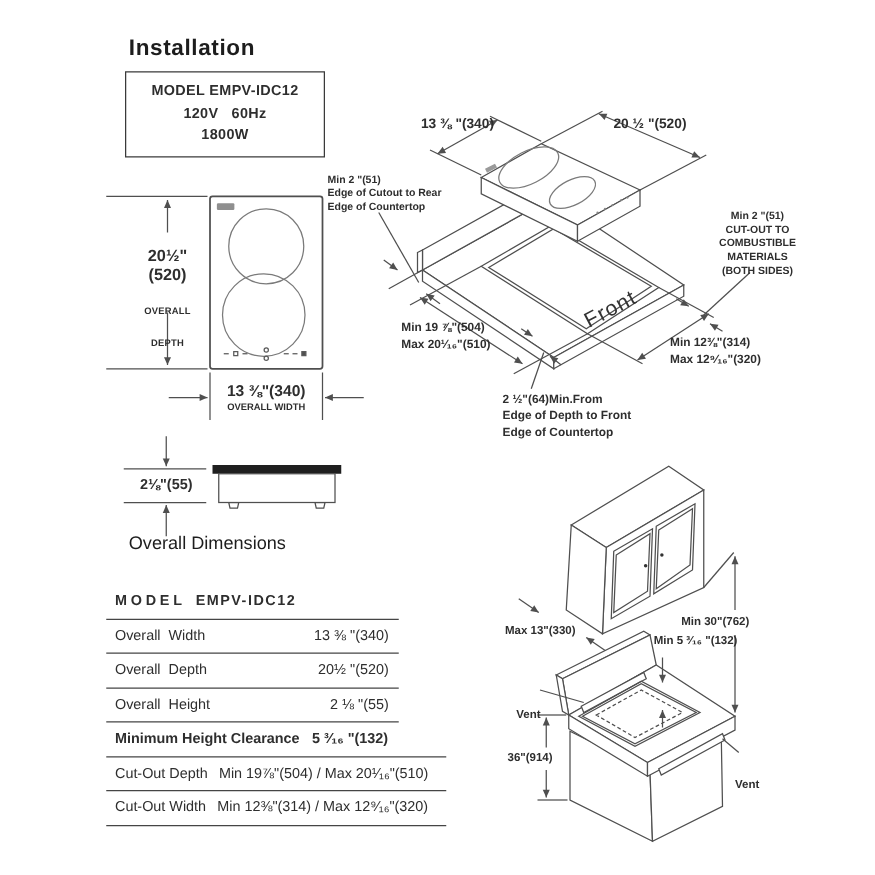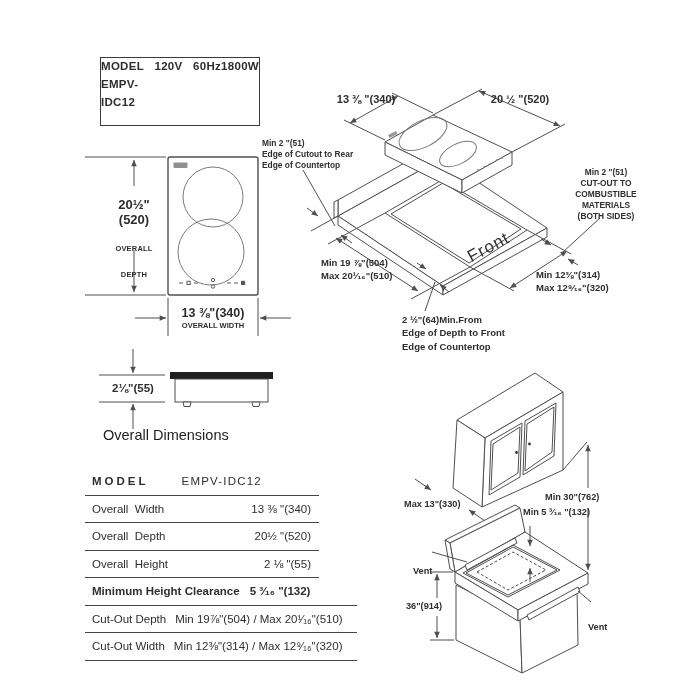--- a/index.html
+++ b/index.html
@@ -3,55 +3,56 @@
 <meta charset="utf-8">
 <style>
   html,body{margin:0;padding:0;background:#fff;}
   #sheet{position:relative;width:700px;height:700px;background:#fff;overflow:hidden;
          font-family:"Liberation Sans",sans-serif;color:#2e2e2e;}
   .abs{position:absolute;}
   svg{position:absolute;overflow:visible;}
   .lbl{position:absolute;z-index:5;color:#2e2e2e;}
   #page-title{left:103px;top:28px;font-size:18px;font-weight:700;color:#1d1d1d;letter-spacing:.5px;}
   #model-box{left:100px;top:57px;width:158px;height:67px;border:1.6px solid #3a3a3a;
-             display:flex;flex-direction:row;justify-content:center;align-items:flex-start;
+             display:flex;flex-direction:column;justify-content:center;align-items:center;
              font-size:11.5px;line-height:1.55;font-weight:600;letter-spacing:.3px;}
   .fv-depth{left:100px;top:197px;width:68px;text-align:center;line-height:1.18;}
   .fv-depth .big{font-size:13px;font-weight:700;}
   .fv-depth .cap{font-size:7.5px;font-weight:700;letter-spacing:.2px;margin-top:17px;}
   .fv-width{left:169px;top:306px;width:88px;text-align:center;}
   .fv-width .big{font-size:12.5px;font-weight:700;}
   .fv-width .cap{font-size:7.5px;font-weight:700;margin-top:1px;}
   .sv-h{left:109px;top:382px;width:48px;text-align:center;font-size:11.5px;font-weight:700;}
   #overall-dim-heading{left:103px;top:427px;font-size:14.5px;font-weight:400;color:#1d1d1d;}
   
   #spec-table{left:85px;top:468px;width:272px;font-size:11.5px;}
   .trow{display:flex;align-items:center;height:27.5px;border-bottom:1.4px solid #454545;
         padding-left:7px;box-sizing:border-box;}
   .trow.short{width:234px;}
   .trow .val{margin-left:auto;padding-right:8px;}
   .trow.head{border-bottom:1.4px solid #454545;}
   .trow.head .mlabel{letter-spacing:3px;font-weight:700;}
-  .trow.head .mval{margin-left:33px;letter-spacing:1.2px;font-weight:400;}
+  .trow.head .mval{margin-left:8px;letter-spacing:1.2px;font-weight:700;}
   .trow.boldrow{font-weight:700;}
   .trow.boldrow .val2{margin-left:10px;}
   .trow.cut .val2{margin-left:9px;}
   
   .iso-dim{text-align:center;font-size:11px;font-weight:700;}
   .note{font-size:8.4px;font-weight:700;line-height:1.3;}
   .note-c{text-align:center;}
   .mid-note{font-size:9.5px;font-weight:700;line-height:1.4;}
   .cab-lbl{font-size:9.2px;font-weight:700;}
   .cab-lbl.thin{font-weight:600;margin-top:24px;}
 </style>
 </head>
 <body>
 
 <div id="sheet">
 
+  <div class="lbl" id="page-title">Installation</div>
 
   <div class="lbl" id="model-box">
     <div>MODEL EMPV-IDC12</div>
     <div>120V&nbsp;&nbsp;&nbsp;60Hz</div>
     <div>1800W</div>
   </div>
 
   <svg class="abs" style="left:85px;top:140px" width="215" height="205" viewBox="0 0 215 205">
     <defs>
       <marker id="ar-fv" viewBox="0 0 10 10" refX="9" refY="5" markerWidth="9" markerHeight="7" orient="auto-start-reverse" markerUnits="userSpaceOnUse">

